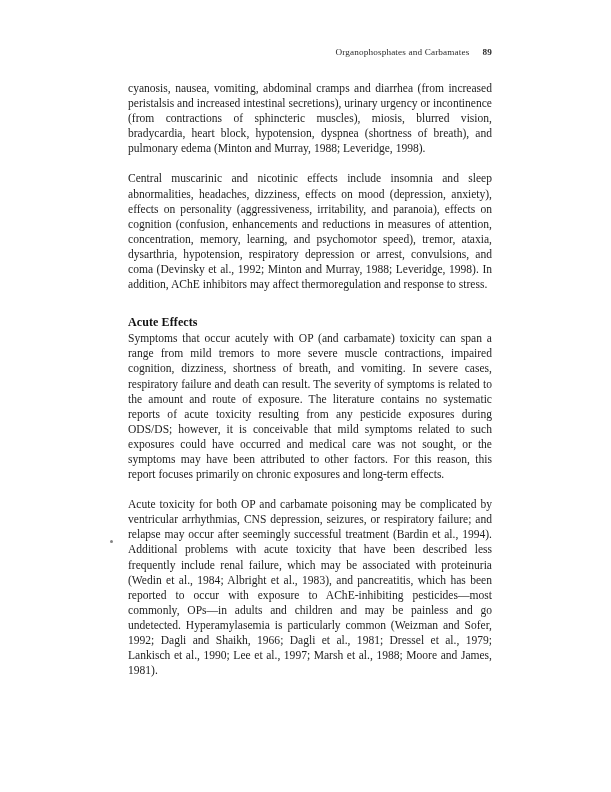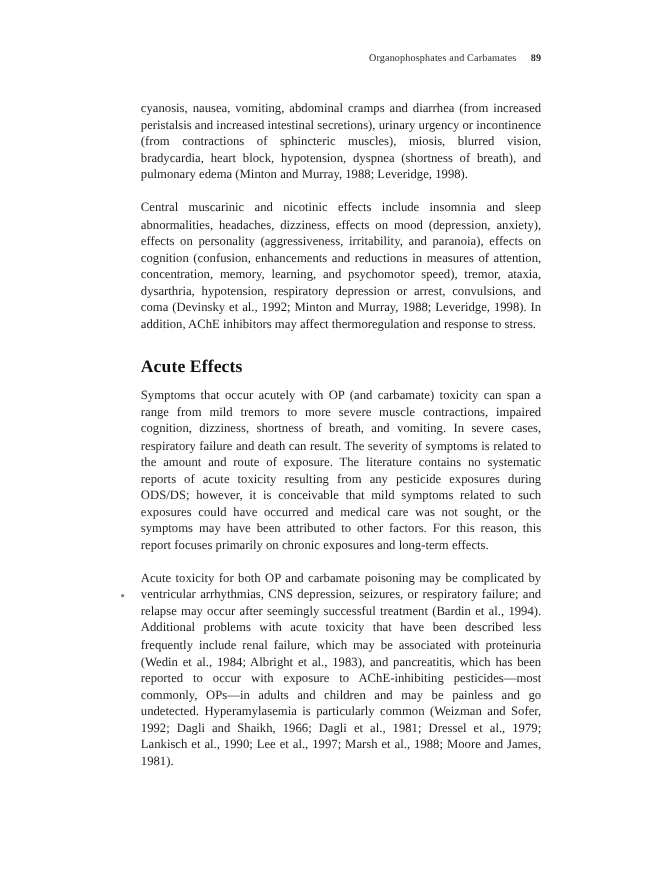--- a/index.html
+++ b/index.html
@@ -46,32 +46,32 @@
 
   
   .column {
     position: absolute;
     left: 128px;
     top: 80px;
     width: 364px;
   }
 
   p.body-text {
-    margin: 12px 0 15px 0;
+    margin: 1px 0 15px 0;
     font-size: 11.55px;
     line-height: 15.1px;
     text-align: justify;
     text-justify: inter-word;
     color: #1c1c1c;
     hyphens: manual;
   }
 
   h2.section-heading {
     margin: 23px 0 0 0;
-    font-size: 16px;
+    font-size: 12px;
     line-height: 15px;
     font-weight: bold;
     text-align: left;
     color: #111111;
     letter-spacing: 0.1px;
   }
 
   
   .margin-speck {
     position: absolute;

